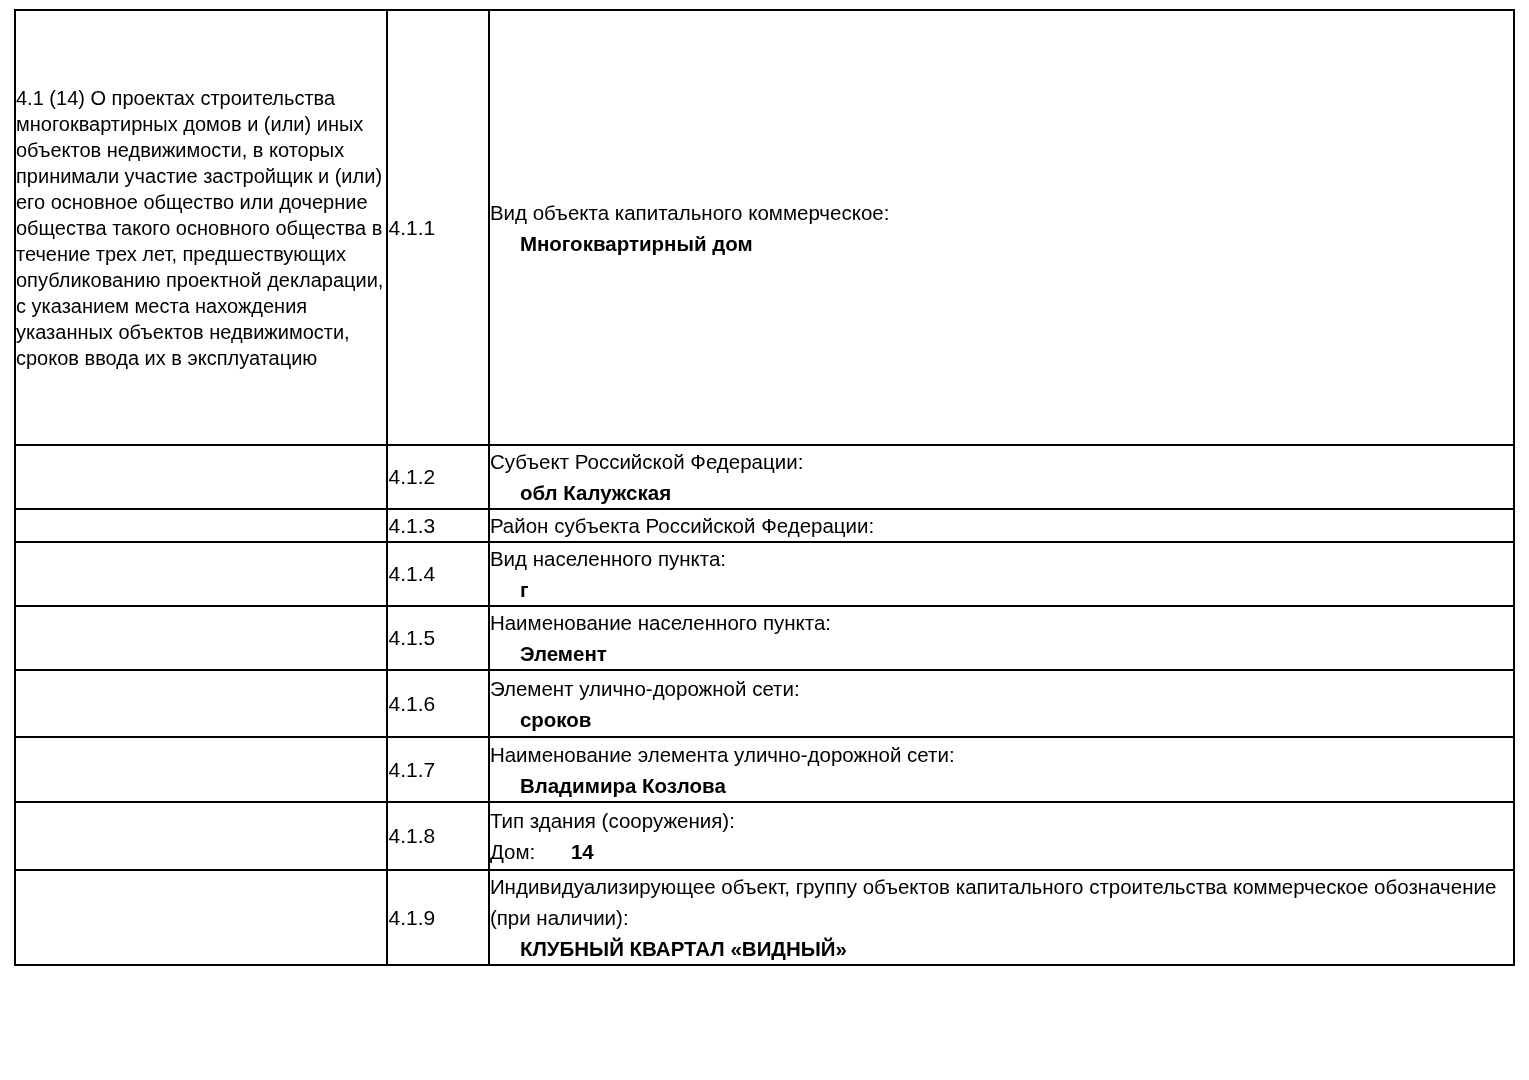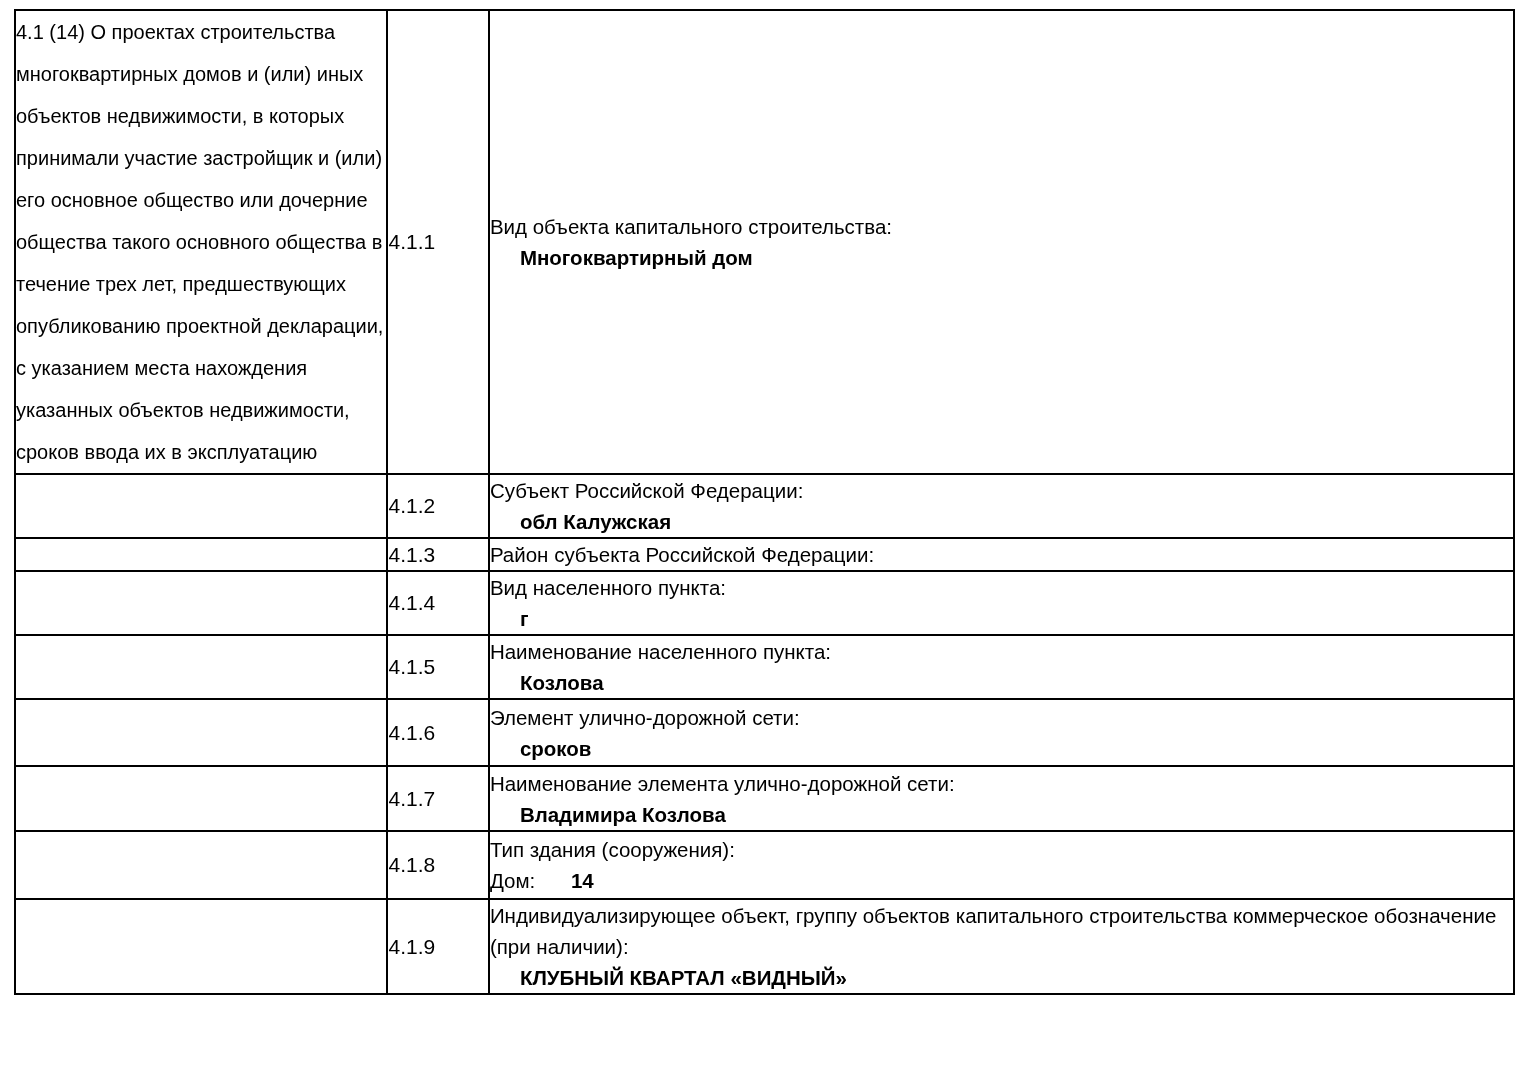--- a/index.html
+++ b/index.html
@@ -25,21 +25,21 @@
   table.decl td {
     border: 2px solid #000000;
     vertical-align: middle;
     padding: 0;
     overflow: hidden;
   }
   td.col-desc {
     width: 369px;
     padding: 2px 6px 2px 4px;
     font-size: 20px;
-    line-height: 42px;
+    line-height: 26px;
     vertical-align: middle;
   }
   td.col-num {
     width: 99px;
     padding: 0 2px 0 5px;
     font-size: 21px;
     vertical-align: middle;
   }
   td.col-content {
     width: 1019px;
@@ -64,21 +64,21 @@
 </head>
 <body>
 
 <div class="table-wrap">
   <table class="decl">
     <tbody id="tbl-body">
         <tr>
     <td class="col-desc">4.1 (14) О проектах строительства многоквартирных домов и (или) иных объектов недвижимости, в которых принимали участие застройщик и (или) его основное общество или дочерние общества такого основного общества в течение трех лет, предшествующих опубликованию проектной декларации, с указанием места нахождения указанных объектов недвижимости, сроков ввода их в эксплуатацию</td>
     <td class="col-num"><span>4.1.1</span></td>
     <td class="col-content">
-      <div class="field-label">Вид объекта капитального строительства:</div>
+      <div class="field-label">Вид объекта капитального коммерческое:</div>
       <div class="field-value-line"><span></span><span class="field-value">Многоквартирный дом</span></div>
     </td>
   </tr>
         <tr>
     <td class="col-desc"></td>
     <td class="col-num"><span>4.1.2</span></td>
     <td class="col-content">
       <div class="field-label">Субъект Российской Федерации:</div>
       <div class="field-value-line"><span></span><span class="field-value">обл Калужская</span></div>
     </td>
@@ -97,21 +97,21 @@
     <td class="col-content">
       <div class="field-label">Вид населенного пункта:</div>
       <div class="field-value-line"><span></span><span class="field-value">г</span></div>
     </td>
   </tr>
         <tr>
     <td class="col-desc"></td>
     <td class="col-num"><span>4.1.5</span></td>
     <td class="col-content">
       <div class="field-label">Наименование населенного пункта:</div>
-      <div class="field-value-line"><span></span><span class="field-value">Козлова</span></div>
+      <div class="field-value-line"><span></span><span class="field-value">Элемент</span></div>
     </td>
   </tr>
         <tr>
     <td class="col-desc"></td>
     <td class="col-num"><span>4.1.6</span></td>
     <td class="col-content">
       <div class="field-label">Элемент улично-дорожной сети:</div>
       <div class="field-value-line"><span></span><span class="field-value">сроков</span></div>
     </td>
   </tr>

